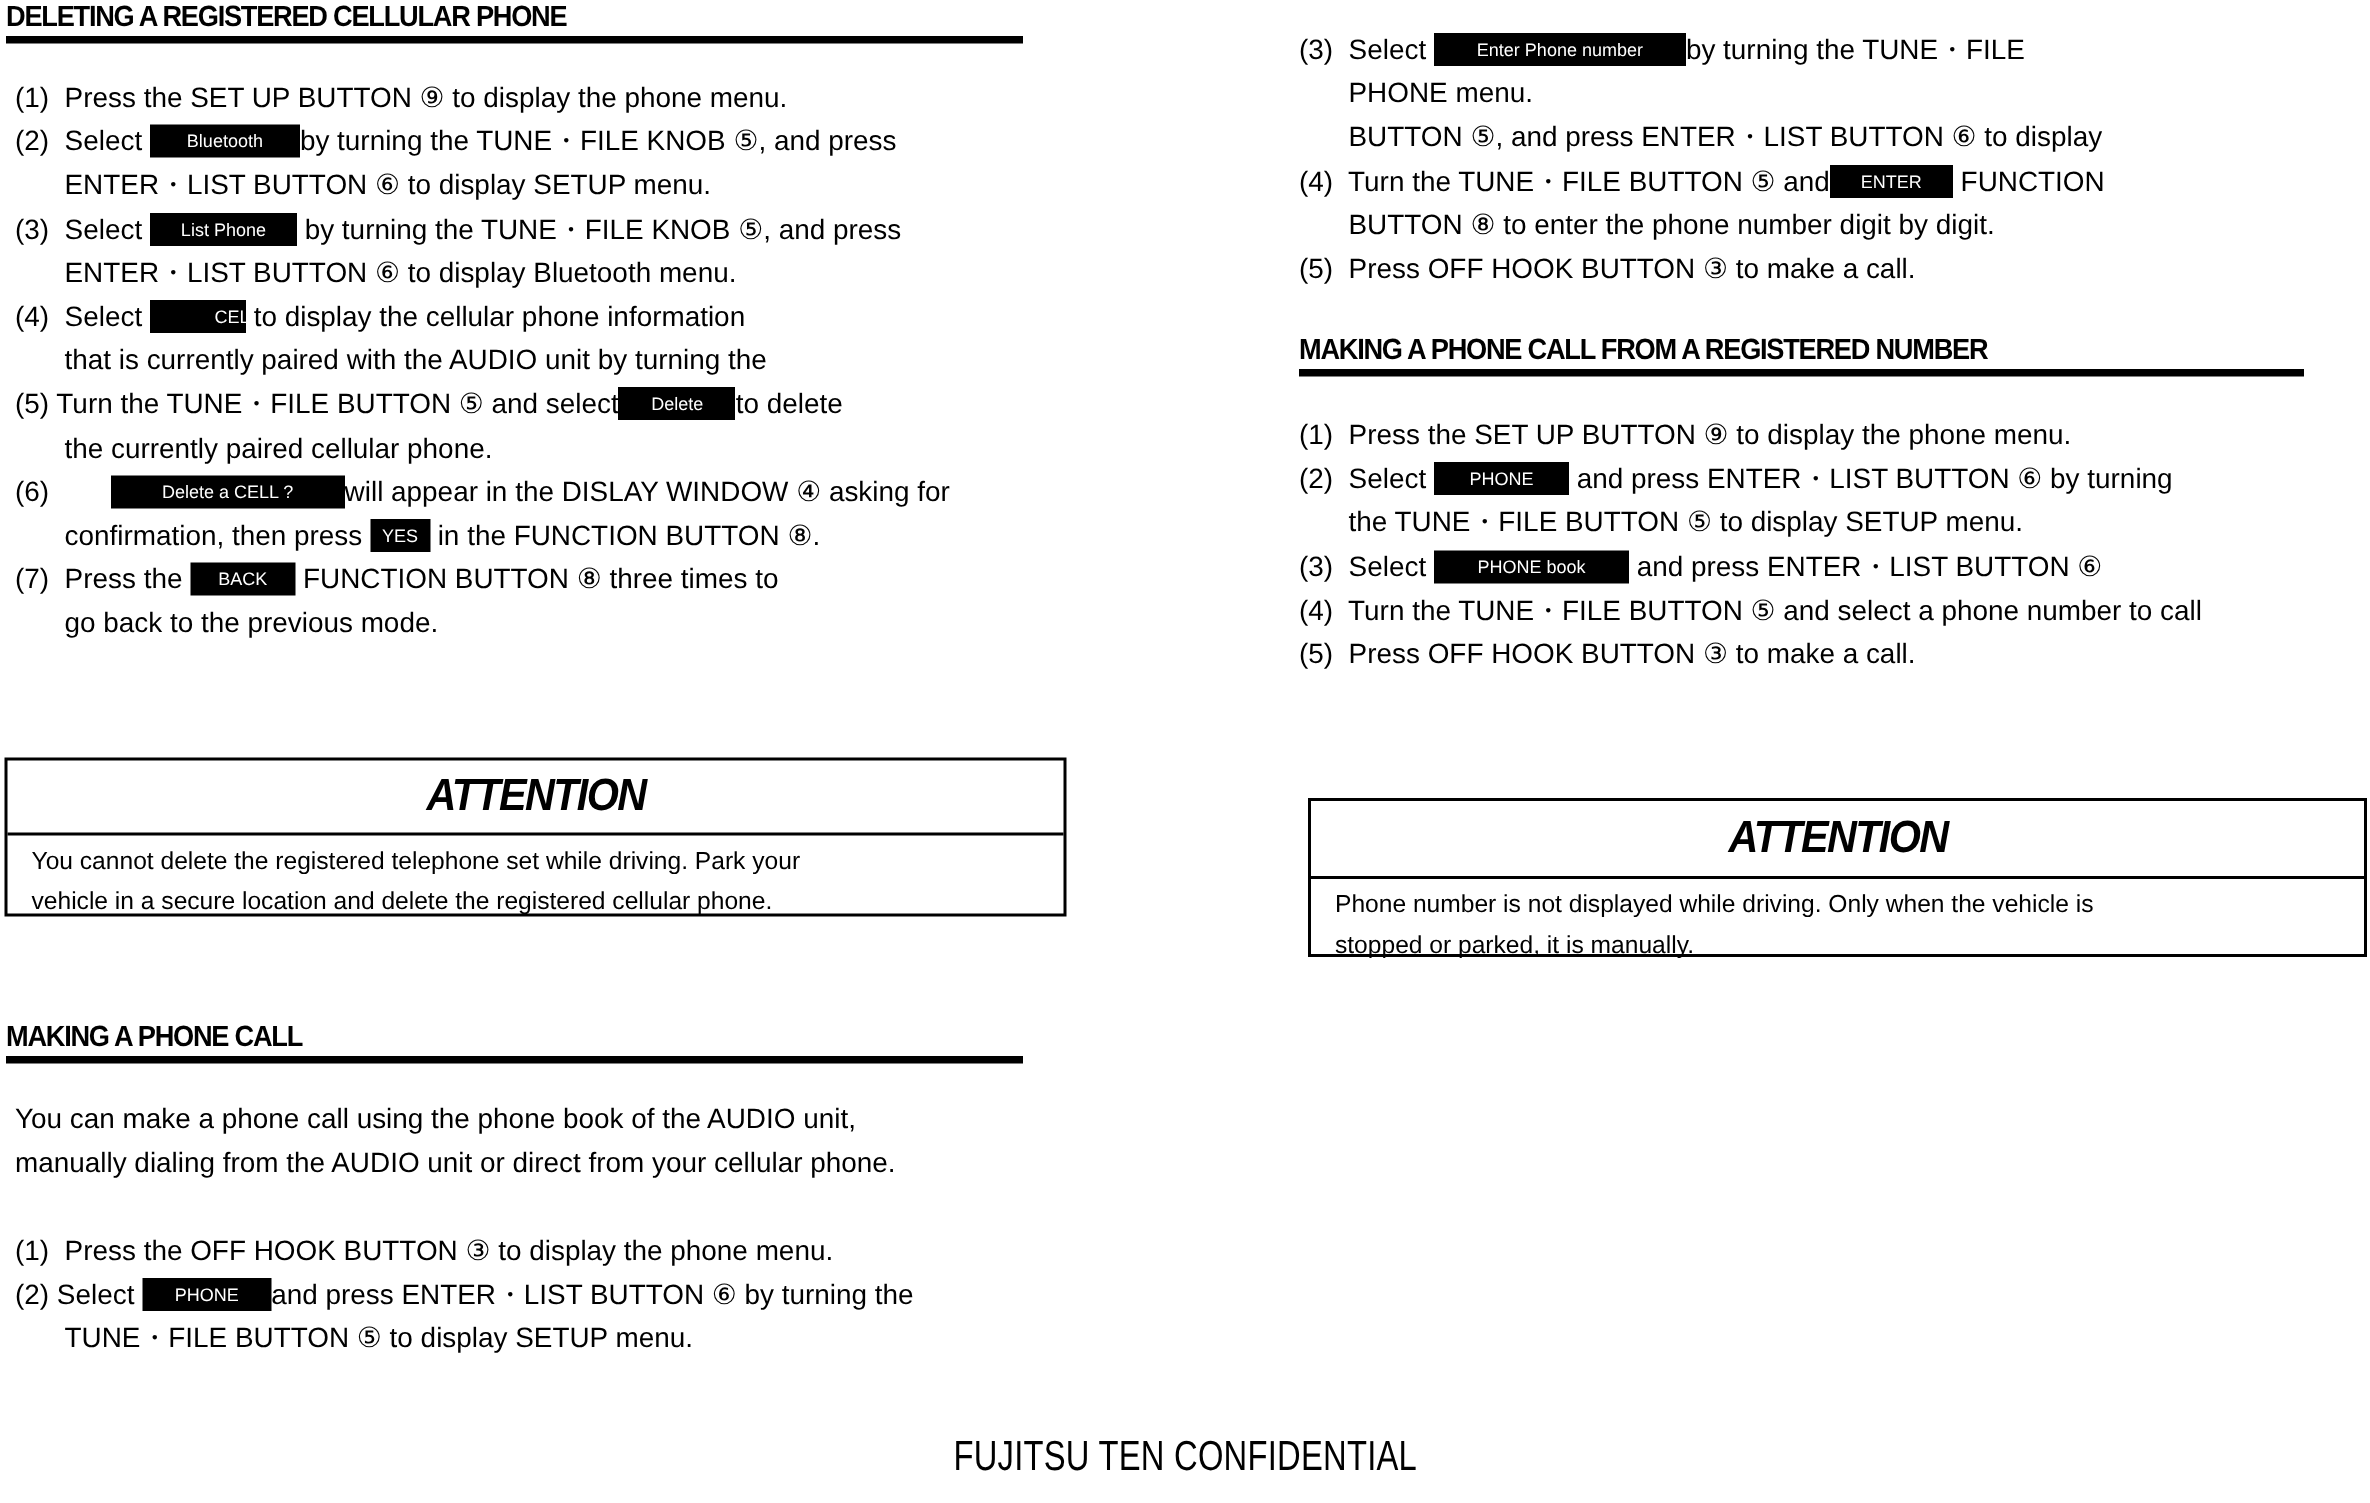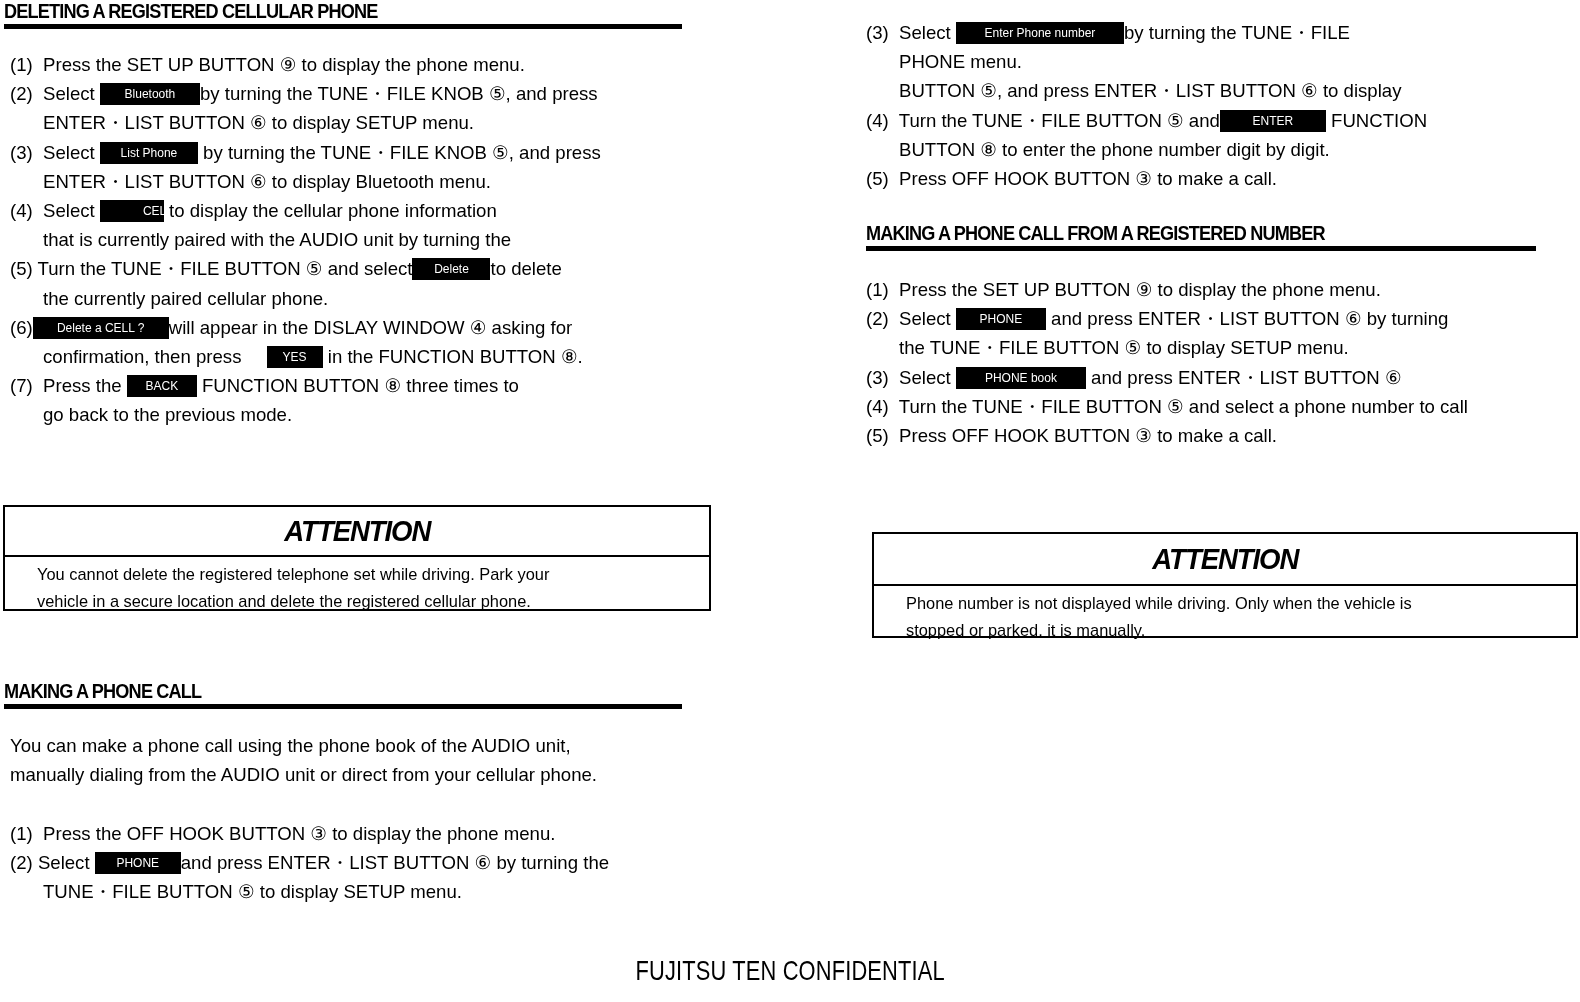--- a/index.html
+++ b/index.html
@@ -77,21 +77,21 @@
     box-sizing: border-box;
     display: flex;
     align-items: center;
     justify-content: center;
     transform-origin: center;
   }
   .attn-head span { display: inline-block; transform: scaleX(0.92); }
   .attn-body {
     font-size: 16.4px;
     line-height: 27px;
-    padding: 4px 0 4px 32px;
+    padding: 4px 0 4px 16px;
   }
   .attn-body .aline { white-space: nowrap; }
 
   
   .footer {
     position: absolute;
     left: 0; right: 0;
     text-align: center;
     font-size: 28px;
     letter-spacing: 0.2px;
@@ -141,25 +141,25 @@
       </div>
       <div class="line ind2b">that is currently paired with the AUDIO unit by turning the</div>
 
       <div class="line">
         <span>(5)</span>
         <span>Turn the TUNE・FILE BUTTON ⑤ and select</span><span class="chip" style="width:78px;">Delete</span><span>to delete</span>
       </div>
       <div class="line ind2b">the currently paired cellular phone.</div>
 
       <div class="line">
-        <span>(6)</span><span class="chip" style="width:136px;">Delete a CELL ?</span><span>will appear in the DISLAY WINDOW ④ asking for</span>
+        <span>(6)</span><span class="chip" style="width:156px;margin-left:41px;">Delete a CELL ?</span><span>will appear in the DISLAY WINDOW ④ asking for</span>
       </div>
       <div class="line ind2b">
         <span>confirmation, then press</span>
-        <span class="chip" style="width:56px;margin-left:20px;">YES</span>
+        <span class="chip" style="width:40px;">YES</span>
         <span>in the FUNCTION BUTTON ⑧.</span>
       </div>
 
       <div class="line">
         <span>(7)</span>&nbsp;
         <span>Press the</span>
         <span class="chip" style="width:70px;">BACK</span>
         <span>FUNCTION BUTTON ⑧ three times to</span>
       </div>
       <div class="line ind2b">go back to the previous mode.</div>
@@ -206,21 +206,21 @@
       <div class="line">
         <span>(3)</span>&nbsp;
         <span>Select</span>
         <span class="chip" style="width:168px;">Enter Phone number</span><span>by turning  the TUNE・FILE</span>
       </div>
       <div class="line ind2b">PHONE menu.</div>
       <div class="line ind2b">BUTTON ⑤,  and press ENTER・LIST BUTTON ⑥ to display</div>
 
       <div class="line">
         <span>(4)</span>&nbsp;
-        <span>Turn the TUNE・FILE BUTTON ⑤ and</span><span class="chip" style="width:106px;">ENTER</span>
+        <span>Turn the TUNE・FILE BUTTON ⑤ and</span><span class="chip" style="width:82px;">ENTER</span>
         <span>FUNCTION</span>
       </div>
       <div class="line ind2b">BUTTON ⑧ to enter the phone number digit by digit.</div>
 
       <div class="line">
         <span>(5)</span>&nbsp;
         <span>Press OFF HOOK BUTTON ③ to make a call.</span>
       </div>
     </div>
 

